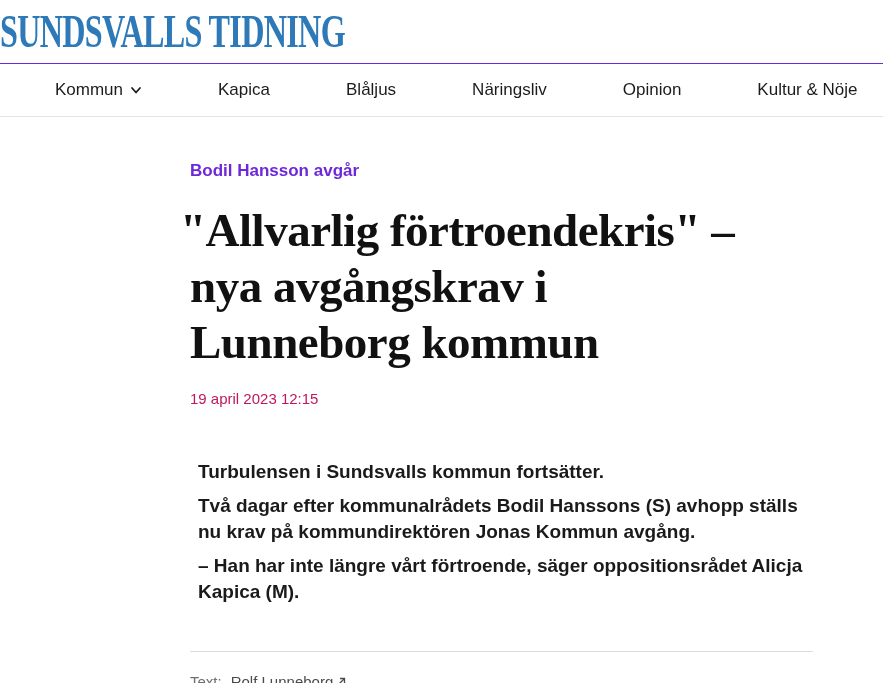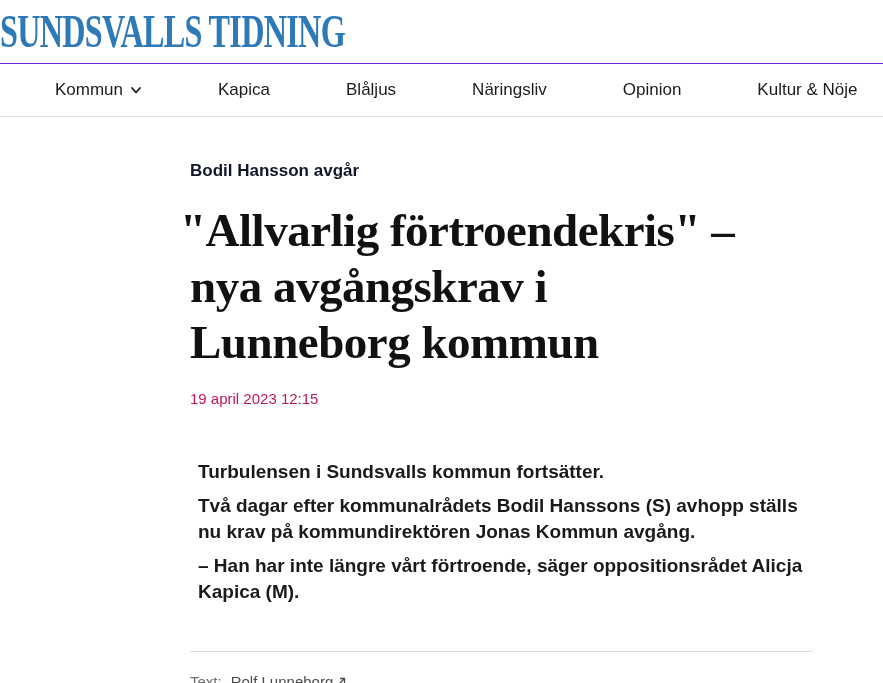--- a/index.html
+++ b/index.html
@@ -60,21 +60,21 @@
   
   .article {
     margin-left: 190px;
     width: 623px;
   }
   .kicker {
     display: inline-block;
     margin-top: 44px;
     font-size: 17px;
     font-weight: 700;
-    color: #0f172a;
+    color: #6d28d9;
     text-decoration: none;
     cursor: pointer;
   }
   h1.headline {
     margin-top: 21px;
     font-family: "Liberation Serif", serif;
     font-weight: 700;
     font-size: 47px;
     line-height: 56px;
     letter-spacing: -0.5px;

